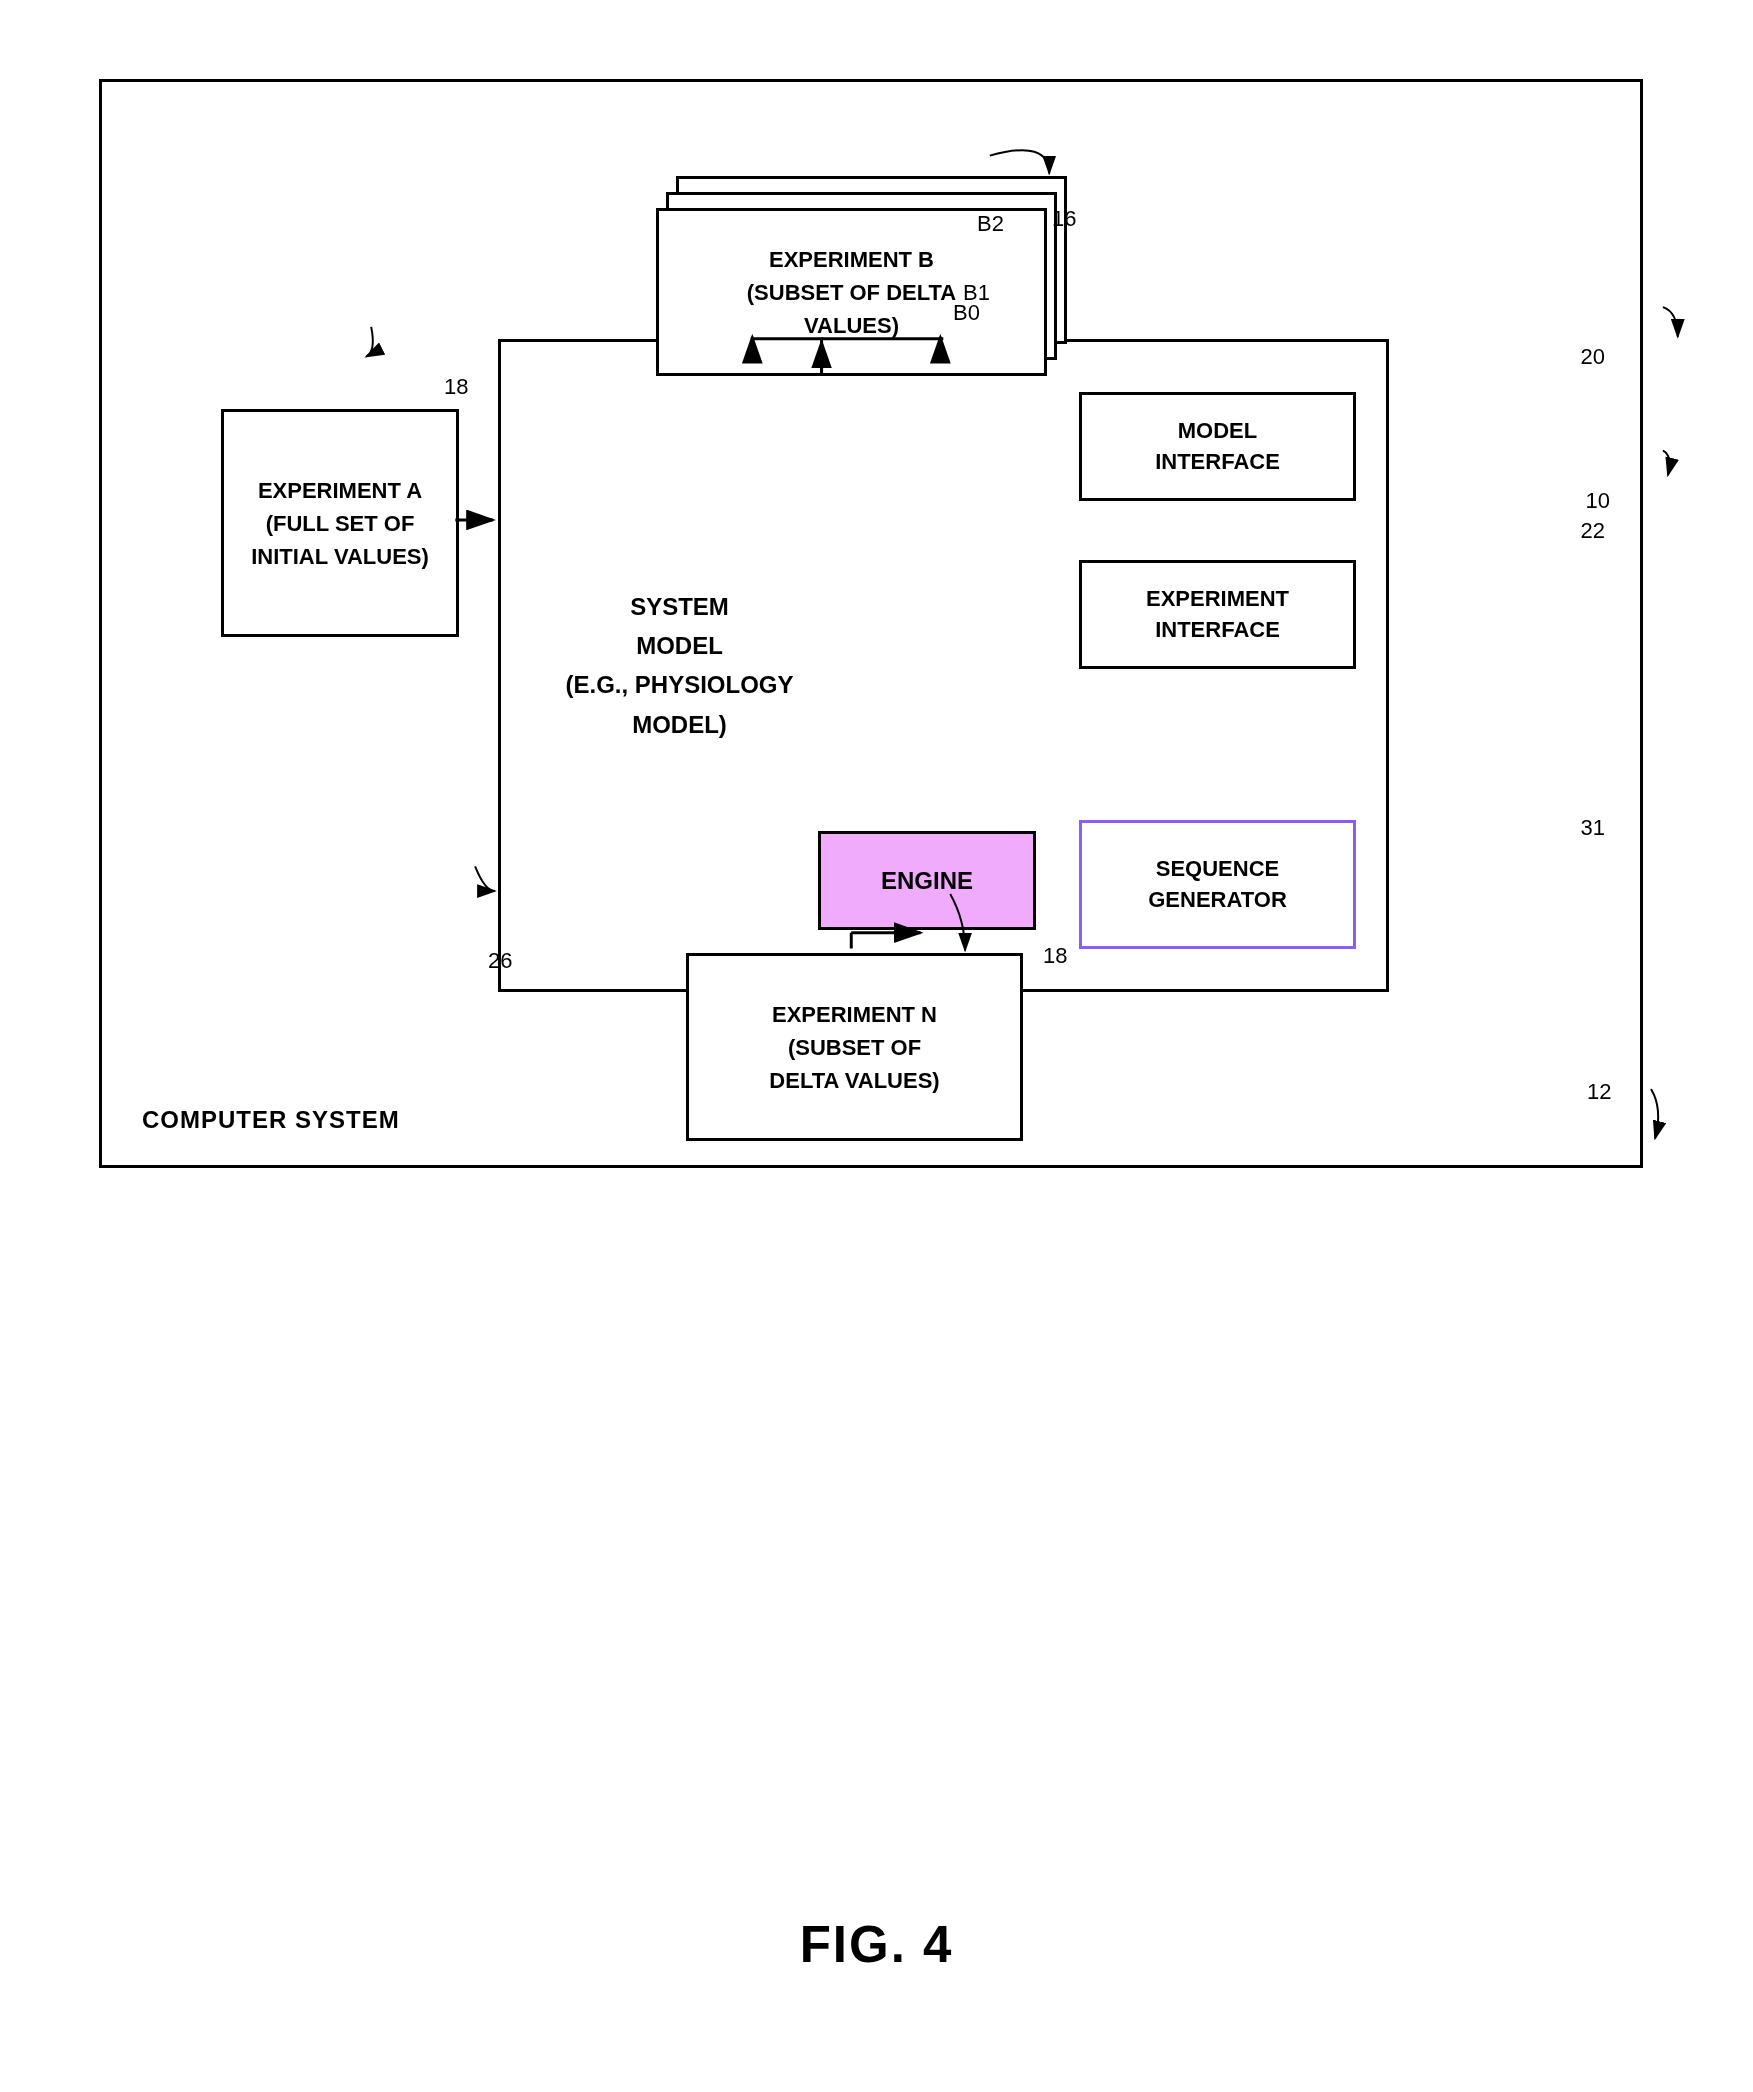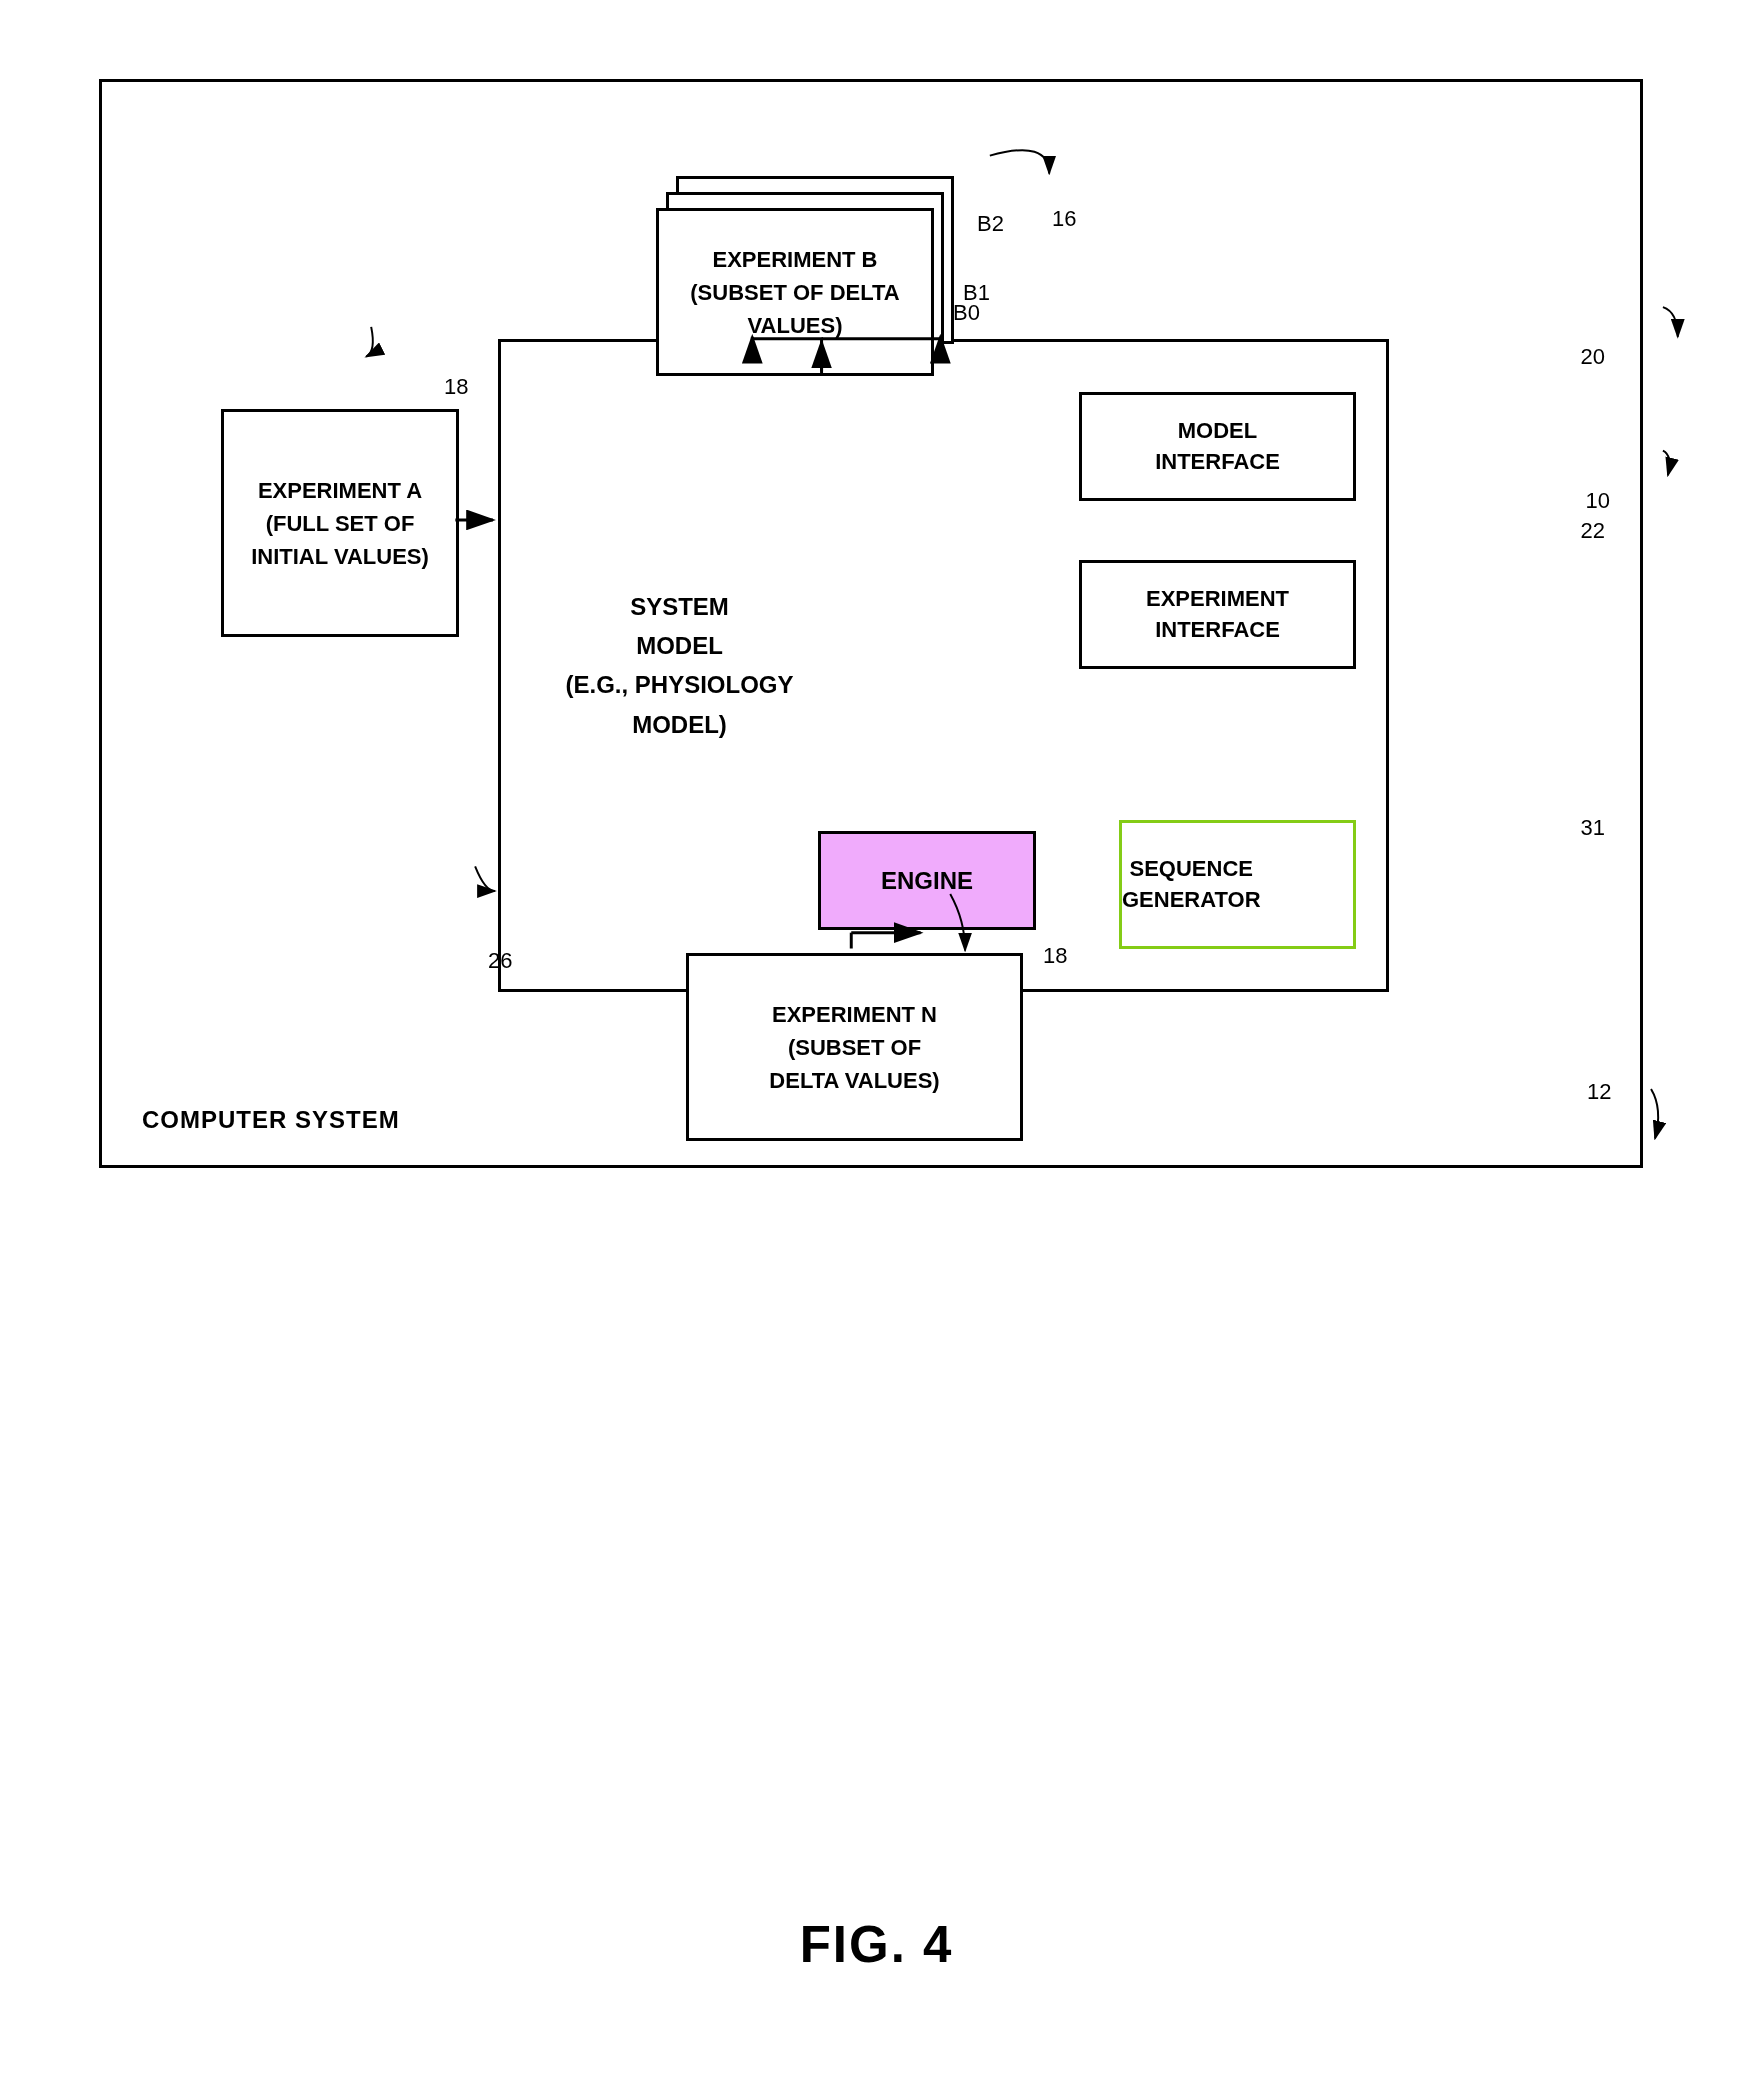--- a/index.html
+++ b/index.html
@@ -118,26 +118,27 @@
     .engine-box span {
       font-size: 24px;
       font-weight: bold;
     }
 
     
     .sequence-generator-box {
       position: absolute;
       right: 30px;
       bottom: 40px;
-      width: 237px;
+      width: 277px;
       height: 129px;
-      border: 3px solid #84cc16;
-      background: #fff;
-      display: flex;
-      align-items: center;
+      border: 3px solid #8b5cf6;
+      background: #fff;
+      display: flex;
+      align-items: center;
+      justify-content: center;
       text-align: center;
     }
     .sequence-generator-box span {
       font-size: 22px;
       font-weight: bold;
       line-height: 1.4;
     }
 
     
     .experiment-a-box {
@@ -163,21 +164,21 @@
 
     
     .experiment-b-stack {
       position: absolute;
       left: 554px;
       top: 94px;
     }
 
     .exp-b-box {
       position: absolute;
-      width: 278px;
+      width: 391px;
       height: 168px;
       border: 3px solid #000;
       background: #fff;
     }
     .exp-b-box-b2 {
       left: 20px;
       top: 0px;
     }
     .exp-b-box-b1 {
       left: 10px;

